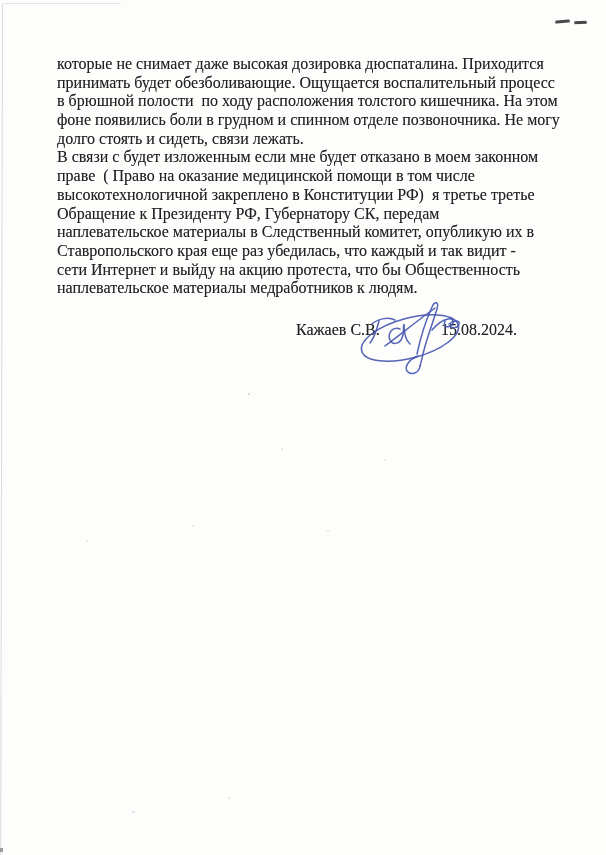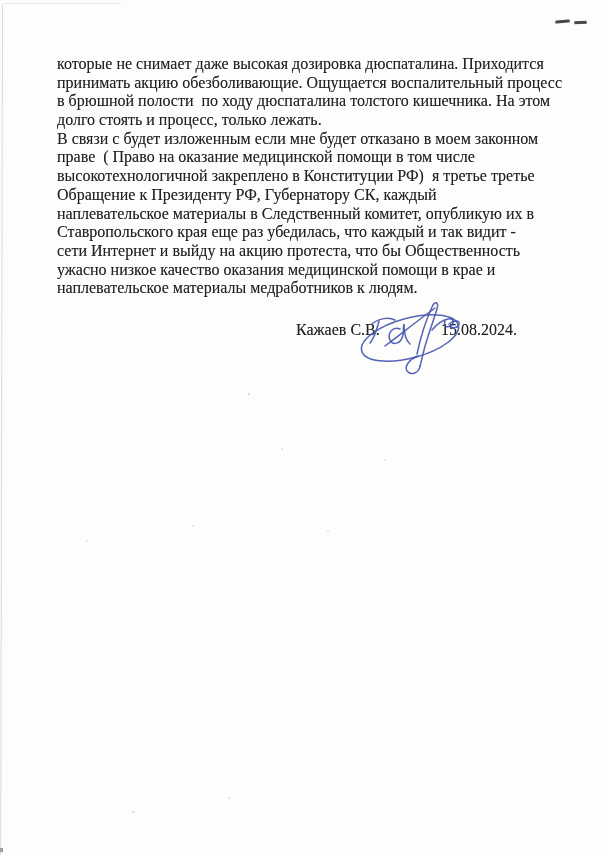--- a/index.html
+++ b/index.html
@@ -85,31 +85,31 @@
   <div class="speck sp2"></div>
   <div class="speck sp3"></div>
   <div class="speck sp4"></div>
   <div class="speck sp5"></div>
   <div class="speck sp6"></div>
   <div class="speck sp7"></div>
   <div class="speck sp8"></div>
 
   <div class="textblock">
     <div class="line">которые не снимает даже высокая дозировка дюспаталина. Приходится</div>
-    <div class="line">принимать акцию обезболивающие. Ощущается воспалительный процесс</div>
-    <div class="line">в брюшной полости  по ходу дюспаталина толстого кишечника. На этом</div>
-    <div class="line">долго стоять и процесс, только лежать.</div>
+    <div class="line">принимать будет обезболивающие. Ощущается воспалительный процесс</div>
+    <div class="line">в брюшной полости  по ходу расположения толстого кишечника. На этом</div>
+    <div class="line">фоне появились боли в грудном и спинном отделе позвоночника. Не могу</div>
+    <div class="line">долго стоять и сидеть, связи лежать.</div>
     <div class="line">В связи с будет изложенным если мне будет отказано в моем законном</div>
     <div class="line">праве  ( Право на оказание медицинской помощи в том числе</div>
     <div class="line">высокотехнологичной закреплено в Конституции РФ)  я третье третье</div>
-    <div class="line">Обращение к Президенту РФ, Губернатору СК, каждый</div>
+    <div class="line">Обращение к Президенту РФ, Губернатору СК, передам</div>
     <div class="line">наплевательское материалы в Следственный комитет, опубликую их в</div>
     <div class="line">Ставропольского края еще раз убедилась, что каждый и так видит -</div>
     <div class="line">сети Интернет и выйду на акцию протеста, что бы Общественность</div>
-    <div class="line">ужасно низкое качество оказания медицинской помощи в крае и</div>
     <div class="line">наплевательское материалы медработников к людям.</div>
   </div>
 
   <span class="sig-text sig-name">Кажаев С.В.</span>
   <span class="sig-text sig-date">15.08.2024.</span>
 
   <svg class="signature" viewBox="0 0 140 95" xmlns="http://www.w3.org/2000/svg">
 
     <ellipse cx="77" cy="48" rx="50" ry="20" transform="rotate(-15 77 48)"></ellipse>
 

